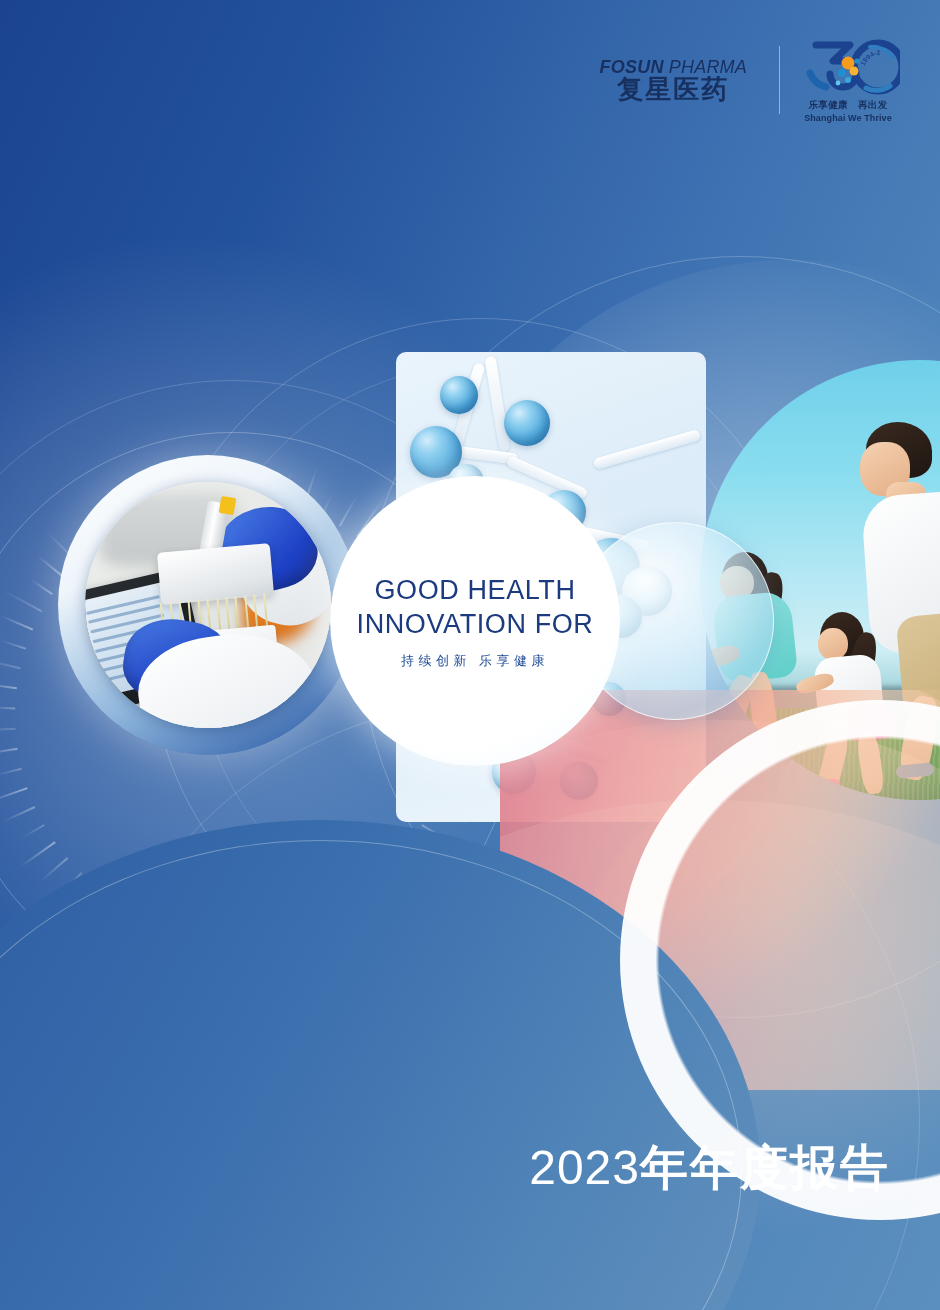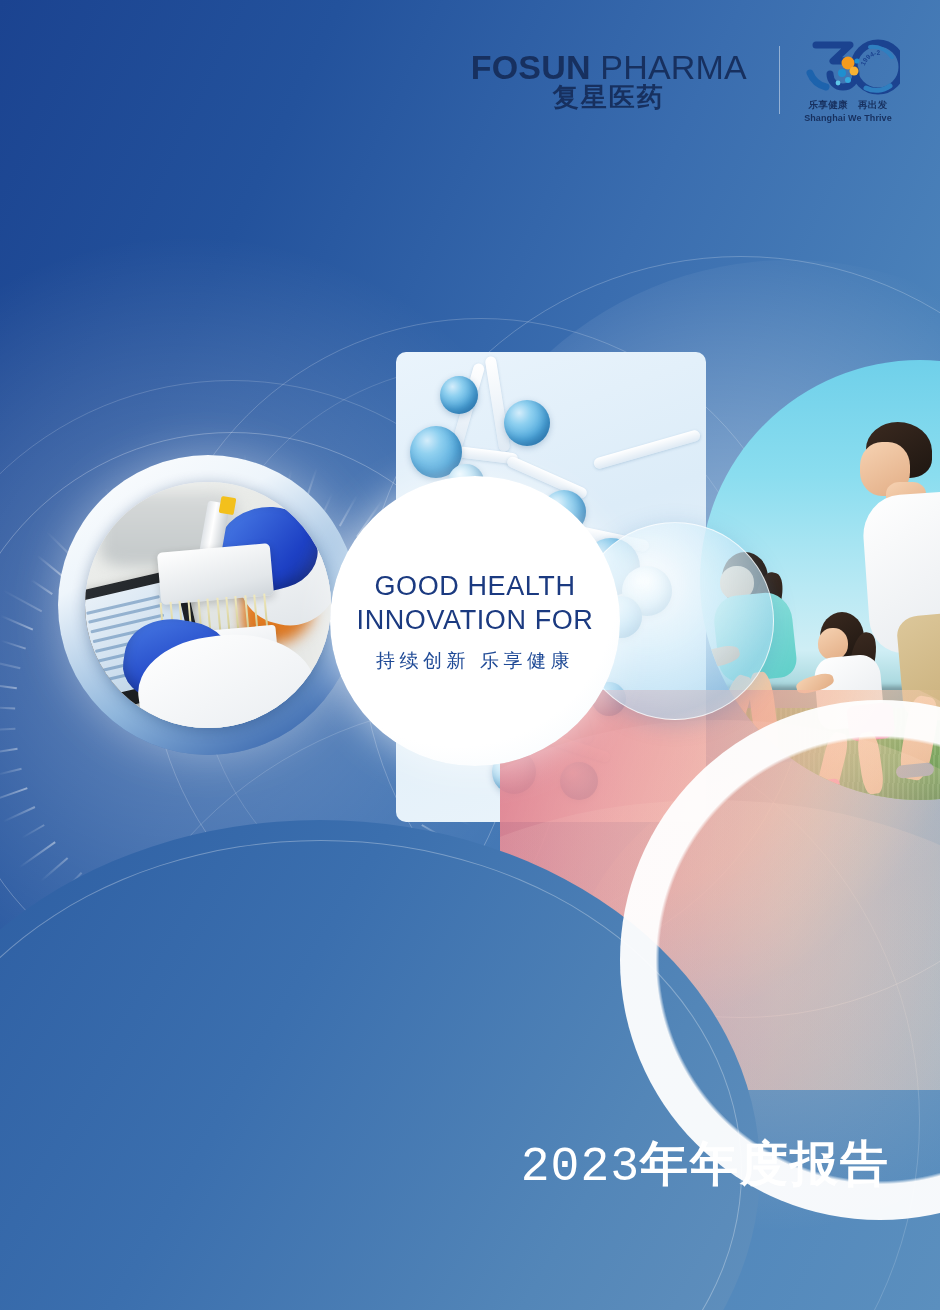--- a/index.html
+++ b/index.html
@@ -92,21 +92,21 @@
     box-shadow:inset -4px -5px 10px rgba(20,70,120,.35),0 2px 6px rgba(30,80,130,.26);}
   .atom.pale{background:radial-gradient(circle at 33% 28%,#eaf8ff 0%,#bfe4f6 30%,#86c6e8 70%,#5aa7d4 100%);}
 
   .center-disc{position:absolute;left:330px;top:476px;width:290px;height:290px;border-radius:50%;
     background:radial-gradient(circle at 44% 38%,#ffffff 0%,#ffffff 66%,#f6fafd 86%,#eaf2fa 100%);
     box-shadow:0 0 40px rgba(255,255,255,.62);}
   .center-text{position:absolute;left:330px;top:476px;width:290px;height:290px;
     display:flex;flex-direction:column;align-items:center;justify-content:center;}
   .headline{color:#1b3a80;font-size:27px;line-height:34px;letter-spacing:.6px;text-align:center;
     font-weight:400;white-space:nowrap;}
-  .subline{color:#1f4a96;font-size:19px;letter-spacing:4.5px;margin-top:11px;text-align:center;
+  .subline{color:#1f4a96;font-size:13px;letter-spacing:4.5px;margin-top:11px;text-align:center;
     white-space:nowrap;}
 
   
   .bubble{position:absolute;left:576px;top:522px;width:196px;height:196px;border-radius:50%;
     background:radial-gradient(circle at 36% 30%,rgba(255,255,255,.88) 0%,rgba(214,238,250,.74) 42%,
       rgba(168,214,240,.62) 72%,rgba(210,236,250,.5) 100%);
     border:1px solid rgba(255,255,255,.72);box-shadow:0 4px 22px rgba(60,130,190,.26);}
 
   
   .right-white{position:absolute;left:640px;top:300px;width:560px;height:560px;border-radius:50%;
@@ -155,34 +155,34 @@
   .blue-lobe-line{position:absolute;left:-100px;top:840px;width:840px;height:660px;border-radius:50%;
     border:1px solid rgba(255,255,255,.30);}
 
   
   .white-sweep{position:absolute;left:620px;top:700px;width:520px;height:520px;border-radius:50%;
     background:radial-gradient(circle,rgba(255,255,255,0) 0 60%,rgba(255,255,255,.95) 61% 76%,rgba(255,255,255,0) 77%);}
 
   
   .logo{position:absolute;right:40px;top:36px;display:flex;align-items:center;gap:16px;}
   .logo-left{display:flex;flex-direction:column;align-items:center;padding-right:16px;}
-  .logo-en{font-size:34px;letter-spacing:.2px;color:#17305f;white-space:nowrap;line-height:1;}
+  .logo-en{font-size:18px;letter-spacing:.2px;color:#17305f;white-space:nowrap;line-height:1;font-style:italic;}
   .logo-en .b{font-weight:700;}
   .logo-en .t{font-weight:400;}
   .logo-cn{font-size:26px;font-weight:700;color:#17305f;letter-spacing:2px;margin-top:0;line-height:1;}
   .divider{width:1px;height:68px;background:rgba(255,255,255,.45);}
   .anniv{display:flex;flex-direction:column;align-items:center;width:104px;}
   .anniv-cn{font-size:9.5px;font-weight:700;color:#17305f;letter-spacing:.4px;margin-top:1px;white-space:nowrap;}
   .anniv-en{font-size:9px;font-weight:700;color:#17305f;letter-spacing:.1px;white-space:nowrap;margin-top:1px;}
 
   
   .footer-left{position:absolute;left:36px;top:1164px;}
   .f-cn{color:#ffffff;font-size:16px;font-weight:700;letter-spacing:1px;line-height:1.5;white-space:nowrap;}
   .f-en{color:#eef3f9;font-size:14.5px;letter-spacing:.1px;line-height:1.6;white-space:nowrap;}
-  .footer-right{position:absolute;right:50px;top:1142px;text-align:center;font-family:Liberation Mono, monospace;}
+  .footer-right{position:absolute;right:50px;top:1142px;text-align:center;}
   .t-main{color:#ffffff;font-size:48px;line-height:1.08;letter-spacing:1px;white-space:nowrap;}
   .t-main .yr{font-weight:300;}
   .t-main .cn{font-weight:700;letter-spacing:2px;}
   .t-sub{color:#ffffff;font-size:21px;font-weight:300;letter-spacing:1.1px;margin-top:4px;white-space:nowrap;}
 </style>
 </head>
 <body>
 
 <div class="cover">
 

